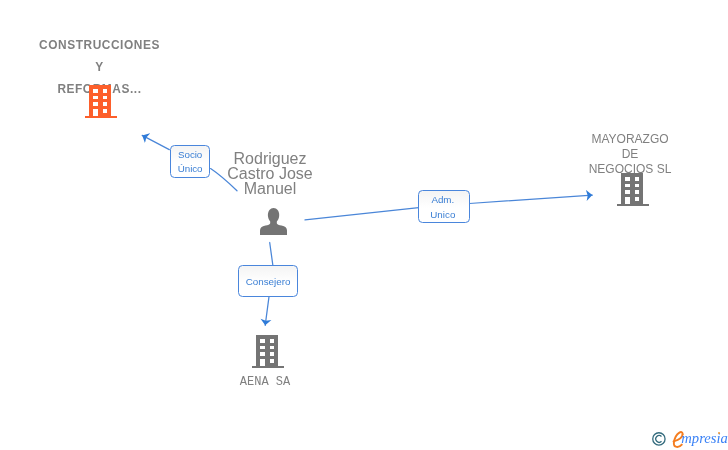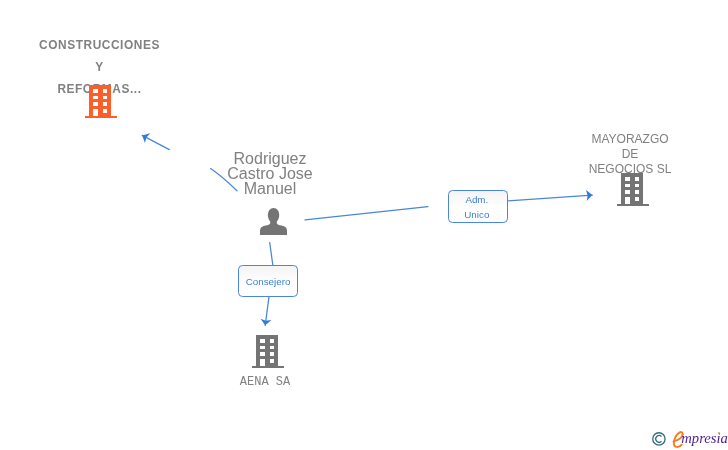--- a/index.html
+++ b/index.html
@@ -85,22 +85,26 @@
   <div class="node">
     <span class="node-icon" style="left:251.5px;top:334.9px;">
       <svg width="32" height="34" viewBox="0 0 32 34" shape-rendering="crispEdges">
         <path fill="#747474" d="M4.1 0 H26.3 V30.9 H4.1 Z M0 30.9 H31.9 V33.3 H0 Z"></path>
         <path fill="#ffffff" d="M8 4.4 H12.6 V7.8 H8 Z M18 4.4 H22.4 V7.8 H18 Z M8 10.7 H12.6 V14.2 H8 Z M18 10.7 H22.4 V14.2 H18 Z M8 17.2 H12.6 V20.5 H8 Z M18 17.2 H22.4 V20.5 H18 Z M8 23.6 H12.6 V31.3 H8 Z M18 23.6 H22.4 V27.7 H18 Z"></path>
       </svg>
     </span>
     <div class="node-label" style="left:205px;top:375px;width:120px;font-size:12px;font-family:Liberation Mono, monospace;">AENA SA</div>
   </div>
 
+  <div class="rel-box" style="left:170px;top:144.5px;width:40.3px;height:33.1px;letter-spacing:-0.08px;">
+    <span style="white-space:pre-line;">Socio
+Único</span>
+  </div>
 
-  <div class="rel-box" style="left:448px;top:190px;width:60px;height:33.2px;">
+  <div class="rel-box" style="left:418px;top:190px;width:52px;height:33.2px;">
     <span style="white-space:pre-line;left:-1.2px;">Adm.
 Unico</span>
   </div>
 
   <div class="rel-box" style="left:237.9px;top:265.2px;width:60.4px;height:32px;font-size:9.85px;">
     <span>Consejero</span>
   </div>
 
   <div id="brand">
     <span style="left:651.6px;top:431.8px;">
@@ -109,19 +113,19 @@
         <path d="M9.5 4.5 A3.35 3.35 0 1 0 9.5 9.3" fill="none" stroke="#336b7d" stroke-width="1.3" stroke-linecap="butt"></path>
       </svg>
     </span>
     <span style="left:668.5px;top:430px;">
       <svg width="16" height="20" viewBox="0 0 16 20">
         <path d="M13.6 4.2 C13.6 2.0 12.0 1.6 10.4 2.6 C7.6 4.4 5.4 9.0 4.9 12.4
                  C4.6 14.7 5.4 16.6 7.6 16.9 C9.8 17.2 11.6 16.0 12.8 14.6" fill="none" stroke="#f47d20" stroke-width="1.9" stroke-linecap="round"></path>
         <path d="M13.6 4.2 C13.6 6.6 10.2 9.6 4.55 11.4" fill="none" stroke="#f47d20" stroke-width="1.9" stroke-linecap="round"></path>
       </svg>
     </span>
-    <span style="left:681.3px;top:430.5px;color:#4c1d95;font-size:14.6px;
+    <span style="left:681.3px;top:430.5px;color:#3b82f6;font-size:14.6px;
                  font-style:italic;font-family:'Liberation Serif',serif;line-height:14px;">mpresia</span>
     <span style="left:717.5px;top:431.6px;width:2.6px;height:2.6px;
                  border-radius:50%;background:#f59b34;"></span>
   </div>
 
 </div>
 
 </body></html>

